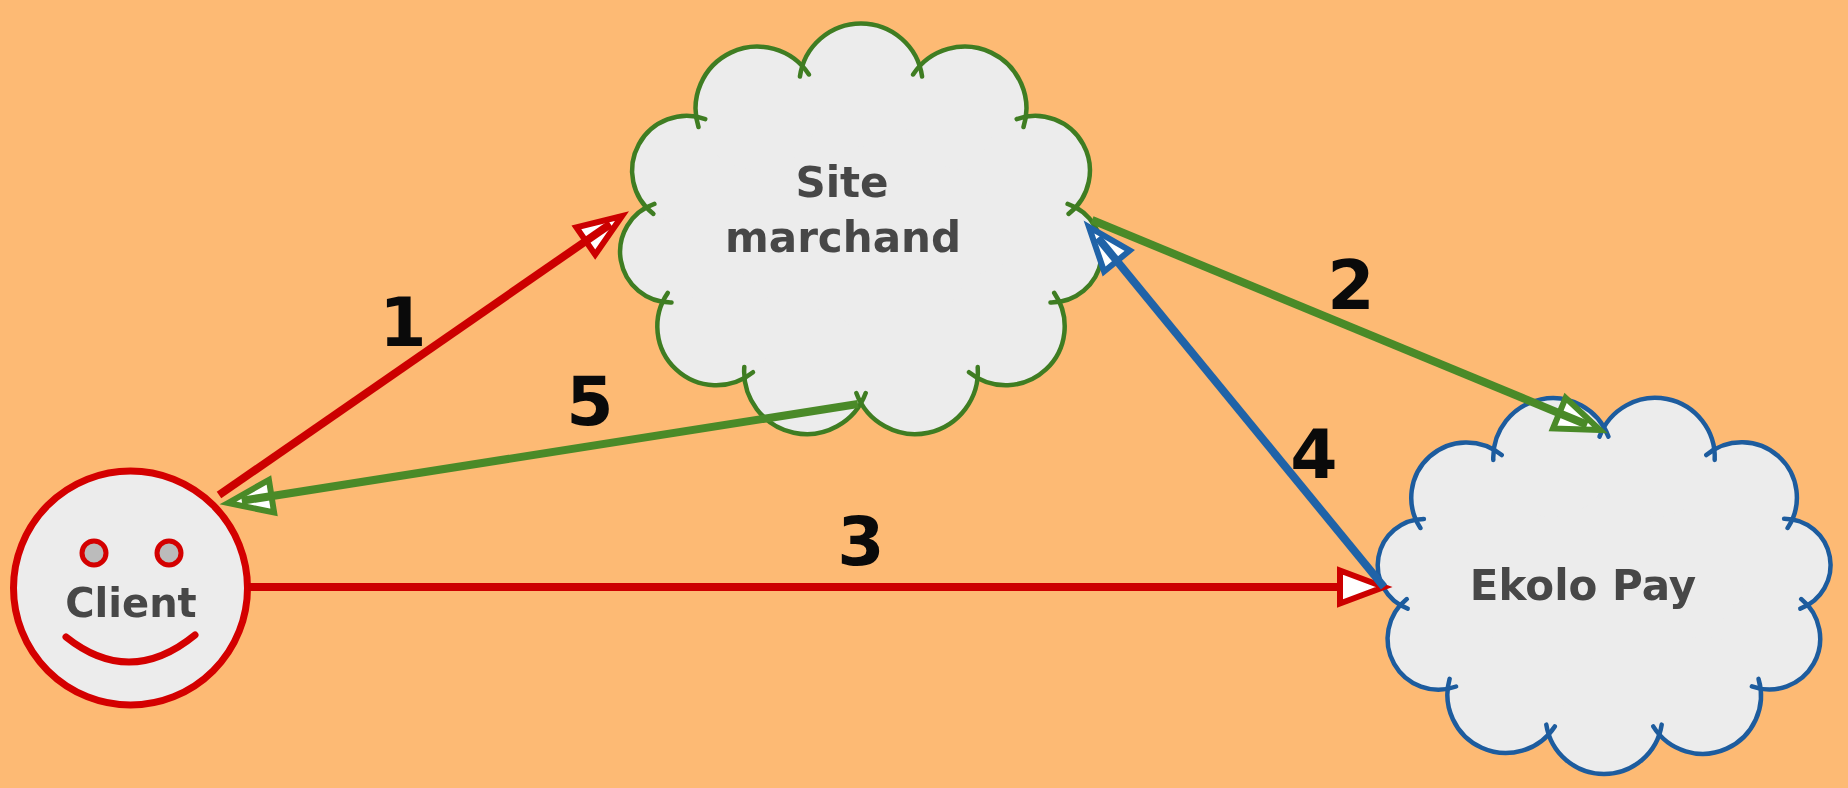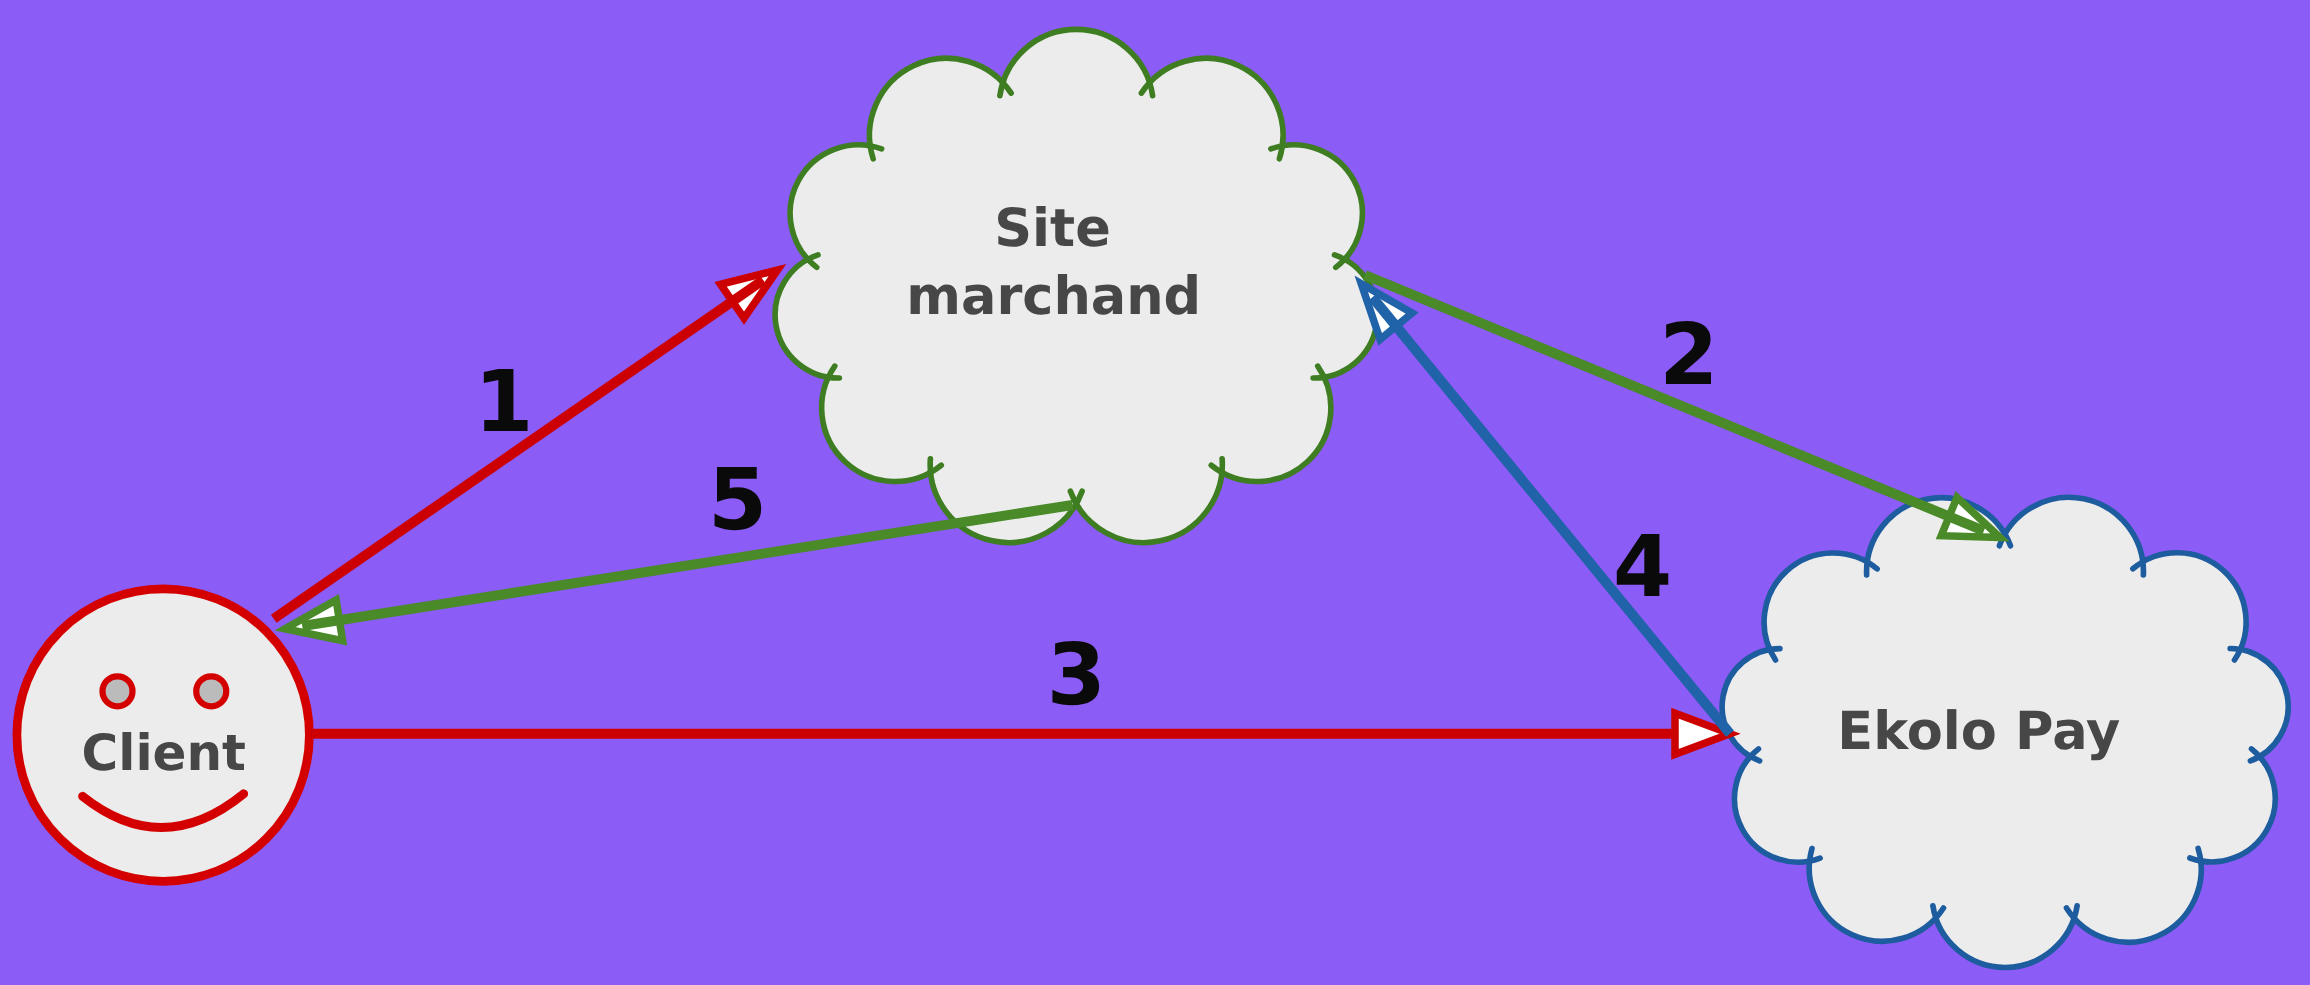--- a/index.html
+++ b/index.html
@@ -1,16 +1,16 @@
 <!DOCTYPE html>
 <html><head>
 <meta charset="utf-8">
 <style>
   html,body{margin:0;padding:0;background:#ffffff;}
-  .stage{width:1848px;height:788px;position:relative;background:#8b5cf6;overflow:hidden;}
+  .stage{width:1848px;height:788px;position:relative;background:#fdba74;overflow:hidden;}
   svg{display:block;}
   text{text-anchor:middle;dominant-baseline:central;}
   .edge-num{font:bold 68px "DejaVu Sans", sans-serif;}
   .cloud-label{font:bold 42px "DejaVu Sans", sans-serif;}
   .client-label{font:bold 40px "DejaVu Sans", sans-serif;}
   .shaft{stroke-width:8;fill:none;}
   .head{fill:#ffffff;stroke-width:6;stroke-linejoin:miter;}
 </style>
 </head>
 <body>

